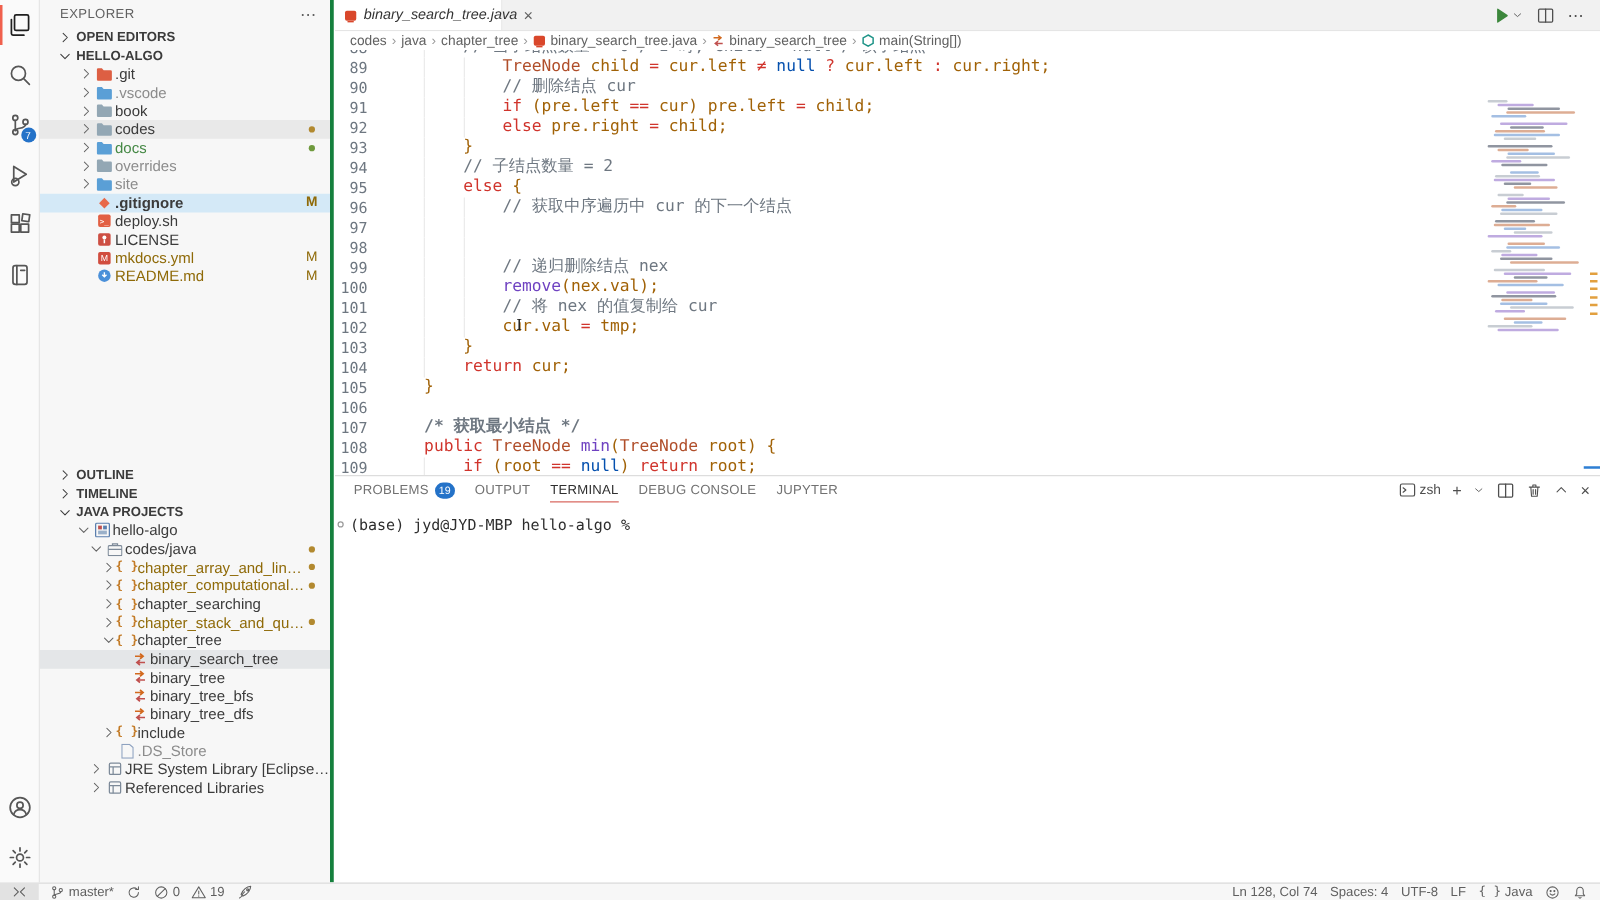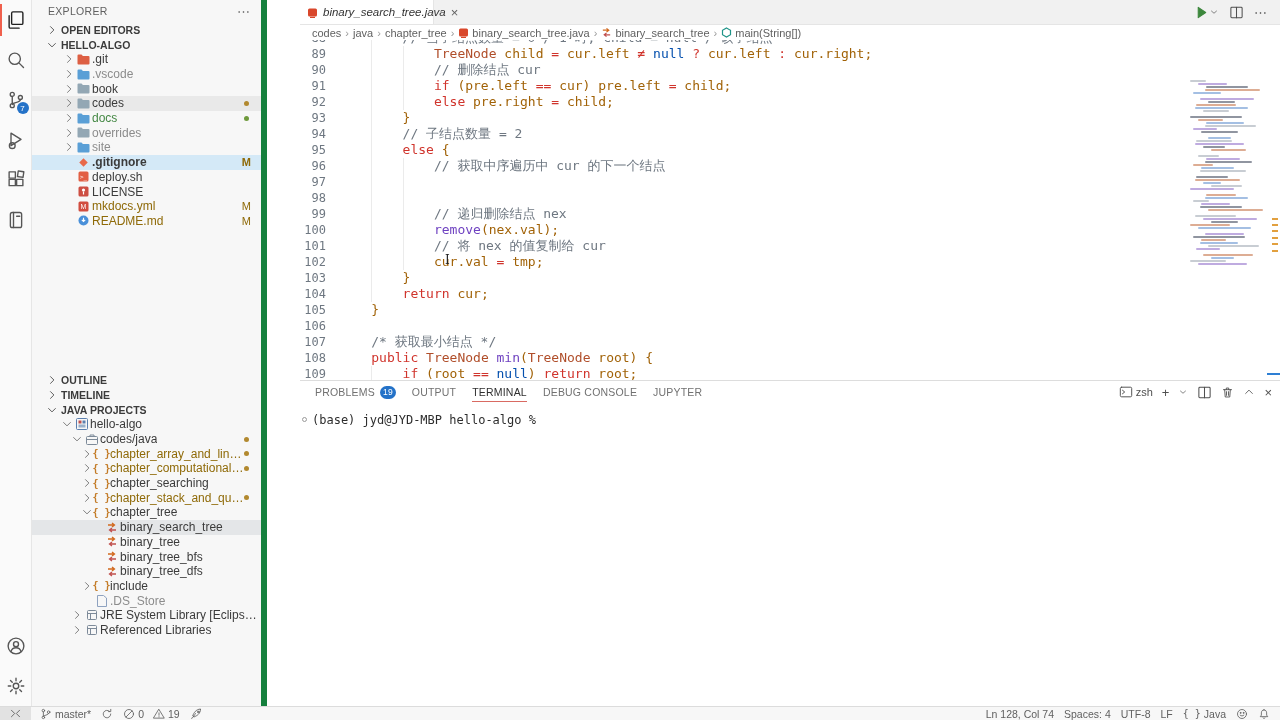--- a/index.html
+++ b/index.html
@@ -9,41 +9,41 @@
 
   
   .activitybar { position:absolute; left:0; top:0; bottom:14px; width:32px; background:#fafafa; border-right:1px solid #e6e6e6; display:flex; flex-direction:column; align-items:center; }
   .ab-item { width:32px; height:40px; display:flex; align-items:center; justify-content:center; color:#565656; position:relative; cursor:pointer; }
   .ab-item.active { color:#1f1f1f; }
   .ab-item.active::before { content:""; position:absolute; left:0; top:4px; bottom:4px; width:2px; background:#f0604d; }
   .ab-badge { position:absolute; right:3px; bottom:6px; background:#2472c8; color:#fff; font-size:8px; min-width:12px; height:12px; border-radius:7px; display:flex; align-items:center; justify-content:center; padding:0 2px; }
   .ab-spacer { flex:1; }
 
   
-  .sidebar { position:absolute; left:32px; top:0; bottom:14px; width:235px; background:#f7f7f7; border-right:6px solid #15803d; font-size:12px; overflow:hidden; }
+  .sidebar { position:absolute; left:32px; top:0; bottom:14px; width:235px; background:#f7f7f7; border-right:3px solid #15803d; font-size:12px; overflow:hidden; }
   .sb-title { height:22px; display:flex; align-items:center; padding:0 10px 0 16px; font-size:10.5px; color:#616161; letter-spacing:.3px; }
   .sb-title .more { margin-left:auto; color:#616161; font-size:13px; cursor:pointer; letter-spacing:1px; }
   .sec { height:15px; display:flex; align-items:center; padding-left:14px; font-weight:bold; font-size:10.5px; color:#3b3b3b; cursor:pointer; }
   .sec .sv { margin-right:3px; display:flex; }
   .row { height:14.7px; display:flex; align-items:center; cursor:pointer; position:relative; }
   .row .chev { width:13px; display:flex; justify-content:center; flex:none; color:#646464; }
   .row .ficon { width:17px; display:flex; justify-content:center; align-items:center; flex:none; }
   .row .lbl { white-space:nowrap; overflow:hidden; text-overflow:ellipsis; color:#3b3b3b; }
   .row .lbl.muted { color:#8c8c8c; }
   .row .lbl.green { color:#448844; }
   .row .lbl.modified { color:#8f6a08; }
   .row .badge-m { margin-left:auto; margin-right:10px; color:#8f6a08; font-size:11px; }
   .row .dot { margin-left:auto; margin-right:12px; width:5px; height:5px; border-radius:50%; flex:none; }
   .row.hoverrow { background:#e9e9e9; }
   .row.selrow { background:#d4e9f7;font-weight:bold; }
   .row.selgrey { background:#e4e6e8; }
   .bottompanes { position:absolute; left:0; right:0; top:372px; }
 
   
-  .editor { position:absolute; left:268px; top:0; right:0; bottom:14px; background:#fff;margin-left:32px; }
+  .editor { position:absolute; left:268px; top:0; right:0; bottom:14px; background:#fff; }
   .tabbar { position:absolute; left:0; right:0; top:0; height:25px; background:#f1f1f1; border-bottom:1px solid #e5e5e5; display:flex; }
   .tab { width:134px; background:#fff; display:flex; align-items:center; gap:5px; padding:0 7px; border-right:1px solid #e5e5e5; font-size:11.5px; color:#333; }
   .tab .t-title { font-style:italic; white-space:nowrap; }
   .tab .t-close { margin-left:auto; color:#616161; font-size:13px; line-height:1; cursor:pointer; }
   .ed-actions { margin-left:auto; display:flex; align-items:center; gap:10px; padding-right:12px; color:#4f4f4f; }
   .ed-actions .act { display:flex; align-items:center; cursor:pointer; }
   .crumbs { position:absolute; left:0; right:0; top:25px; height:15px; display:flex; align-items:center; padding-left:12px; font-size:11px; color:#616161; background:#fff; }
   .crumb { display:flex; align-items:center; gap:3px; cursor:pointer; white-space:nowrap; }
   .crumb-sep { margin:0 4px; color:#9a9a9a; }
 
@@ -728,21 +728,21 @@
     <span class="ln">104</span>
     <span class="ct"><span class="guide" style="left:4ch"></span><span style="padding-left:8ch;display:inline-block;"><span class="tk-kw">return</span><span class="tk-plain"> cur;</span></span></span></div>
           <div class="cl">
     <span class="ln">105</span>
     <span class="ct"><span style="padding-left:4ch;display:inline-block;"><span class="tk-plain">}</span></span></span></div>
           <div class="cl">
     <span class="ln">106</span>
     <span class="ct"><span style="padding-left:0ch;display:inline-block;"></span></span></div>
           <div class="cl">
     <span class="ln">107</span>
-    <span class="ct"><span style="padding-left:4ch;display:inline-block;"><span class="tk-cmt">/* 获取最小结点 */</span></span></span></div>
+    <span class="ct"><span style="padding-left:4ch;display:inline-block;font-weight:bold;"><span class="tk-cmt">/* 获取最小结点 */</span></span></span></div>
           <div class="cl">
     <span class="ln">108</span>
     <span class="ct"><span style="padding-left:4ch;display:inline-block;"><span class="tk-kw">public</span><span class="tk-plain"> </span><span class="tk-type">TreeNode</span><span class="tk-plain"> </span><span class="tk-fn">min</span><span class="tk-plain">(</span><span class="tk-type">TreeNode</span><span class="tk-plain"> root) {</span></span></span></div>
           <div class="cl">
     <span class="ln">109</span>
     <span class="ct"><span class="guide" style="left:4ch"></span><span style="padding-left:8ch;display:inline-block;"><span class="tk-kw">if</span><span class="tk-plain"> (root </span><span class="tk-op">==</span><span class="tk-plain"> </span><span class="tk-const">null</span><span class="tk-plain">) </span><span class="tk-kw">return</span><span class="tk-plain"> root;</span></span></span></div>
         </div>
       <div class="minimap" id="minimap">
           <div class="mm-row">
             <span class="mm-seg" style="margin-left:0px;width:16px;background:#b6bcc4;opacity:.75"></span>

